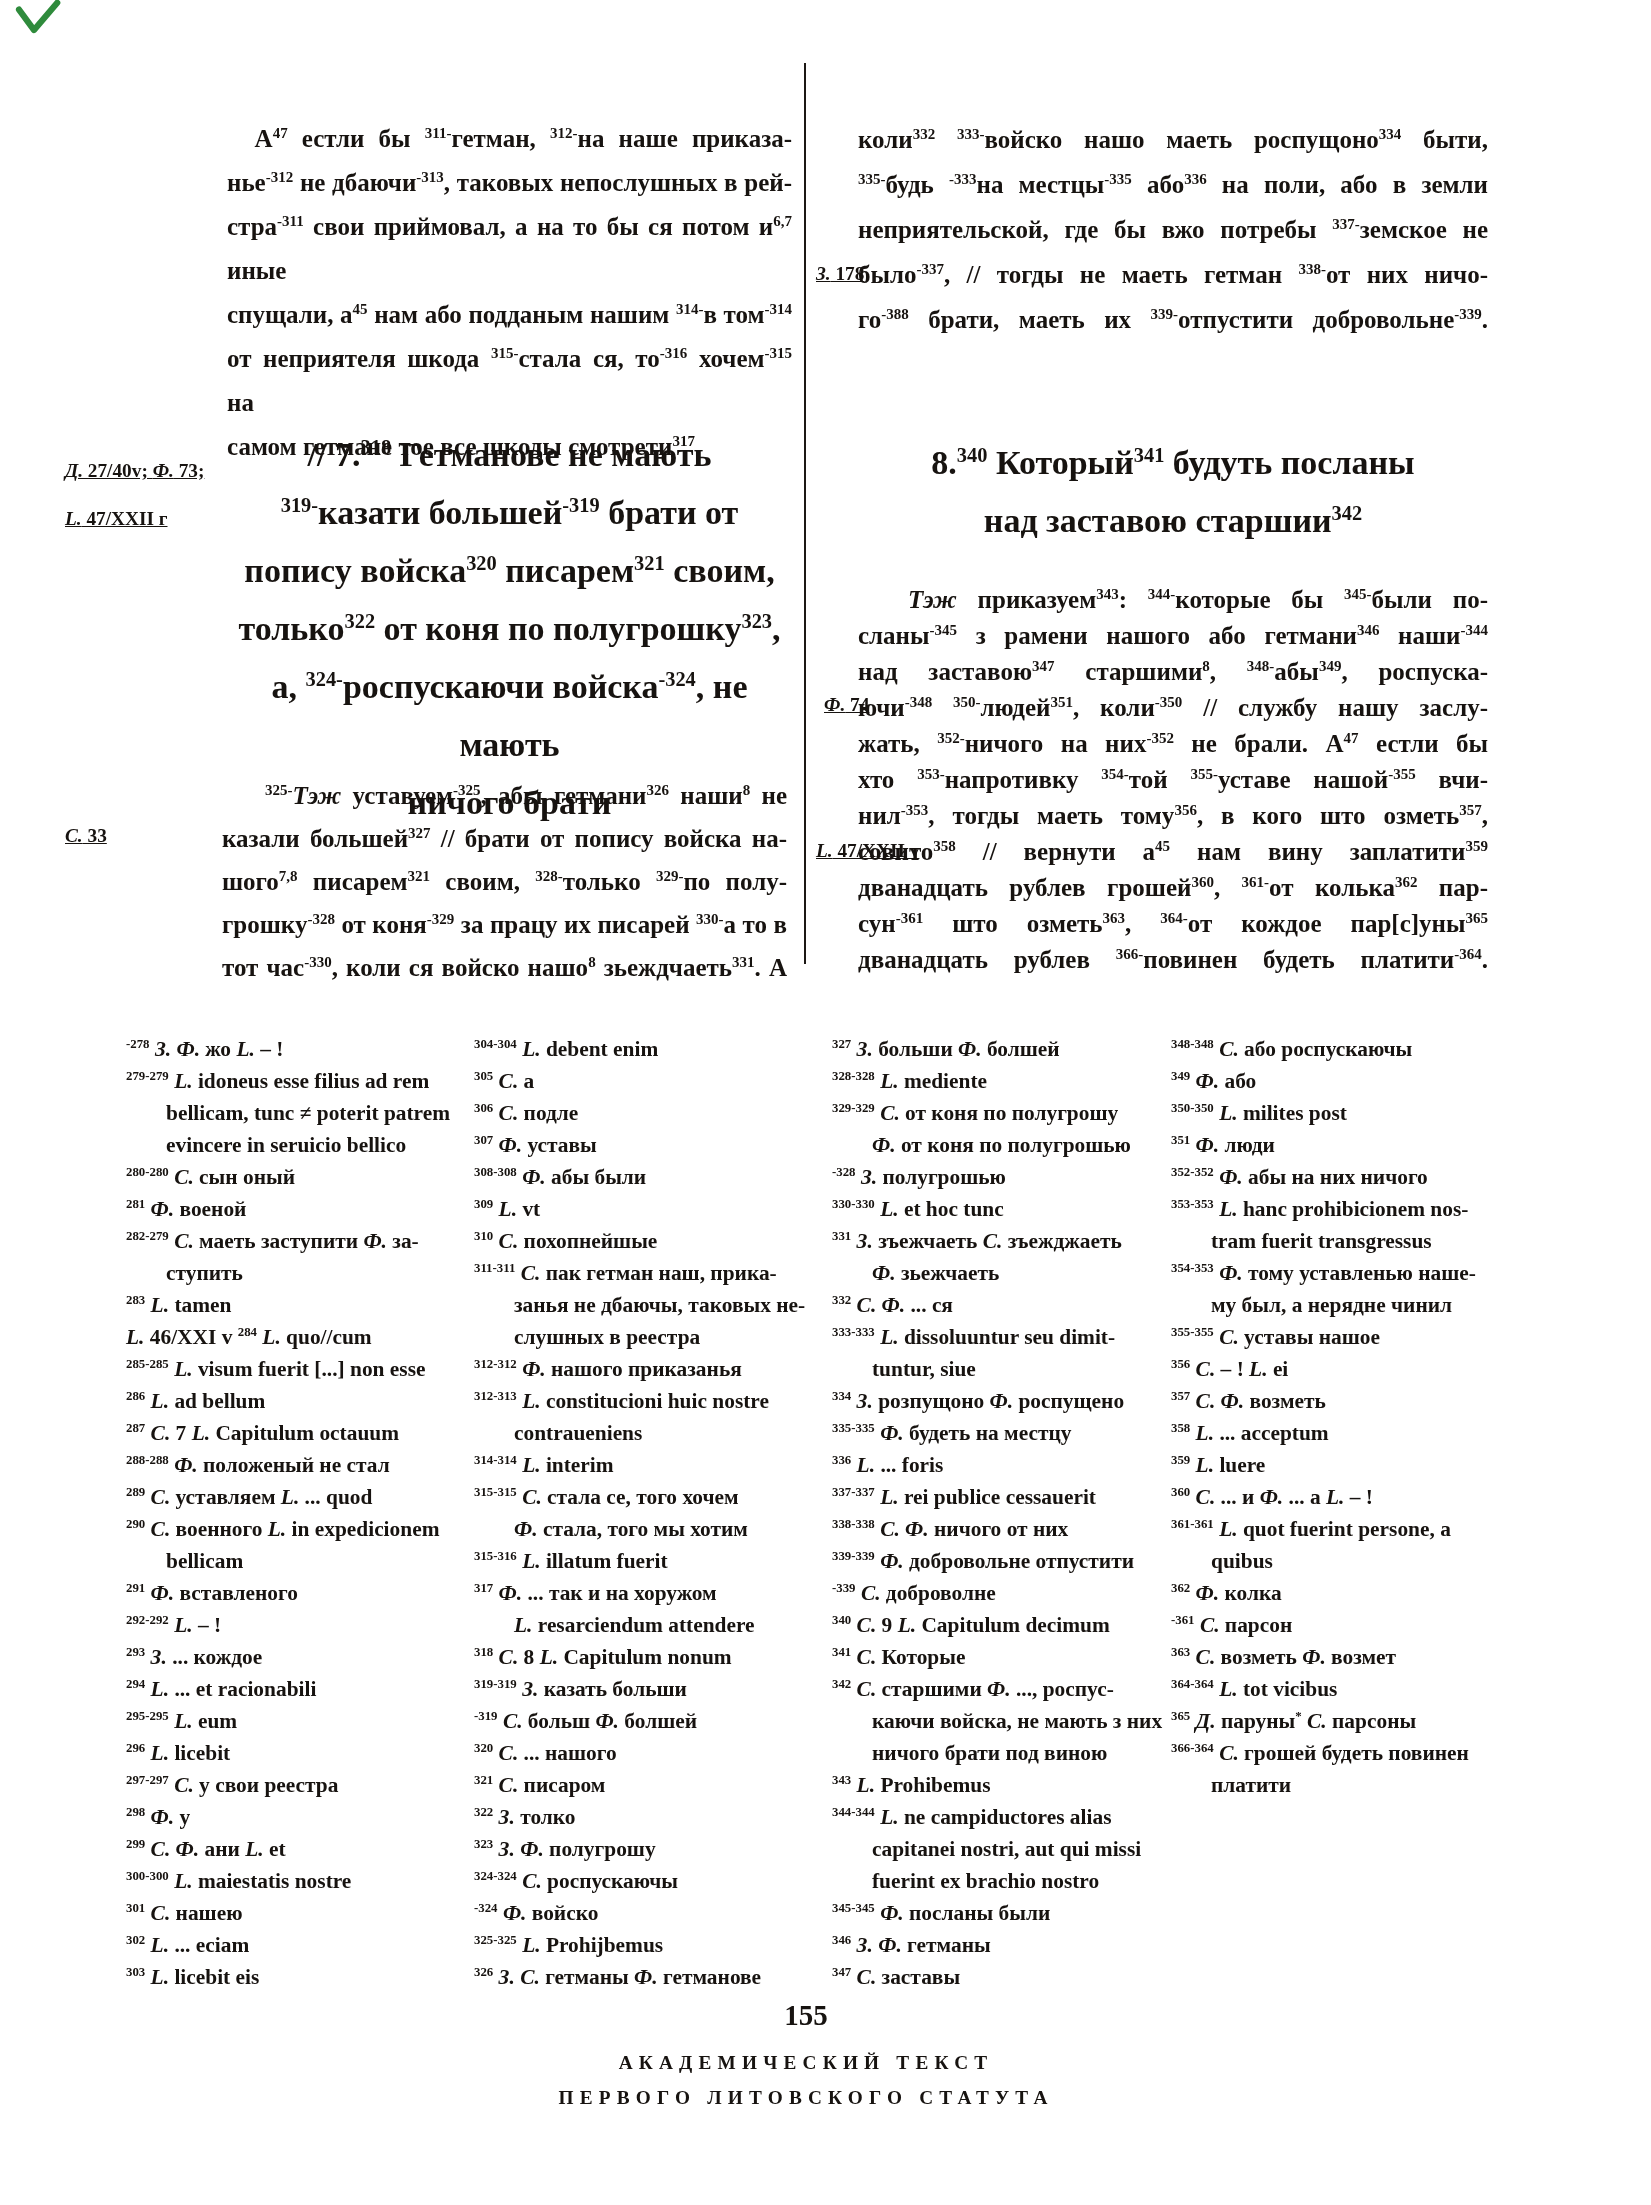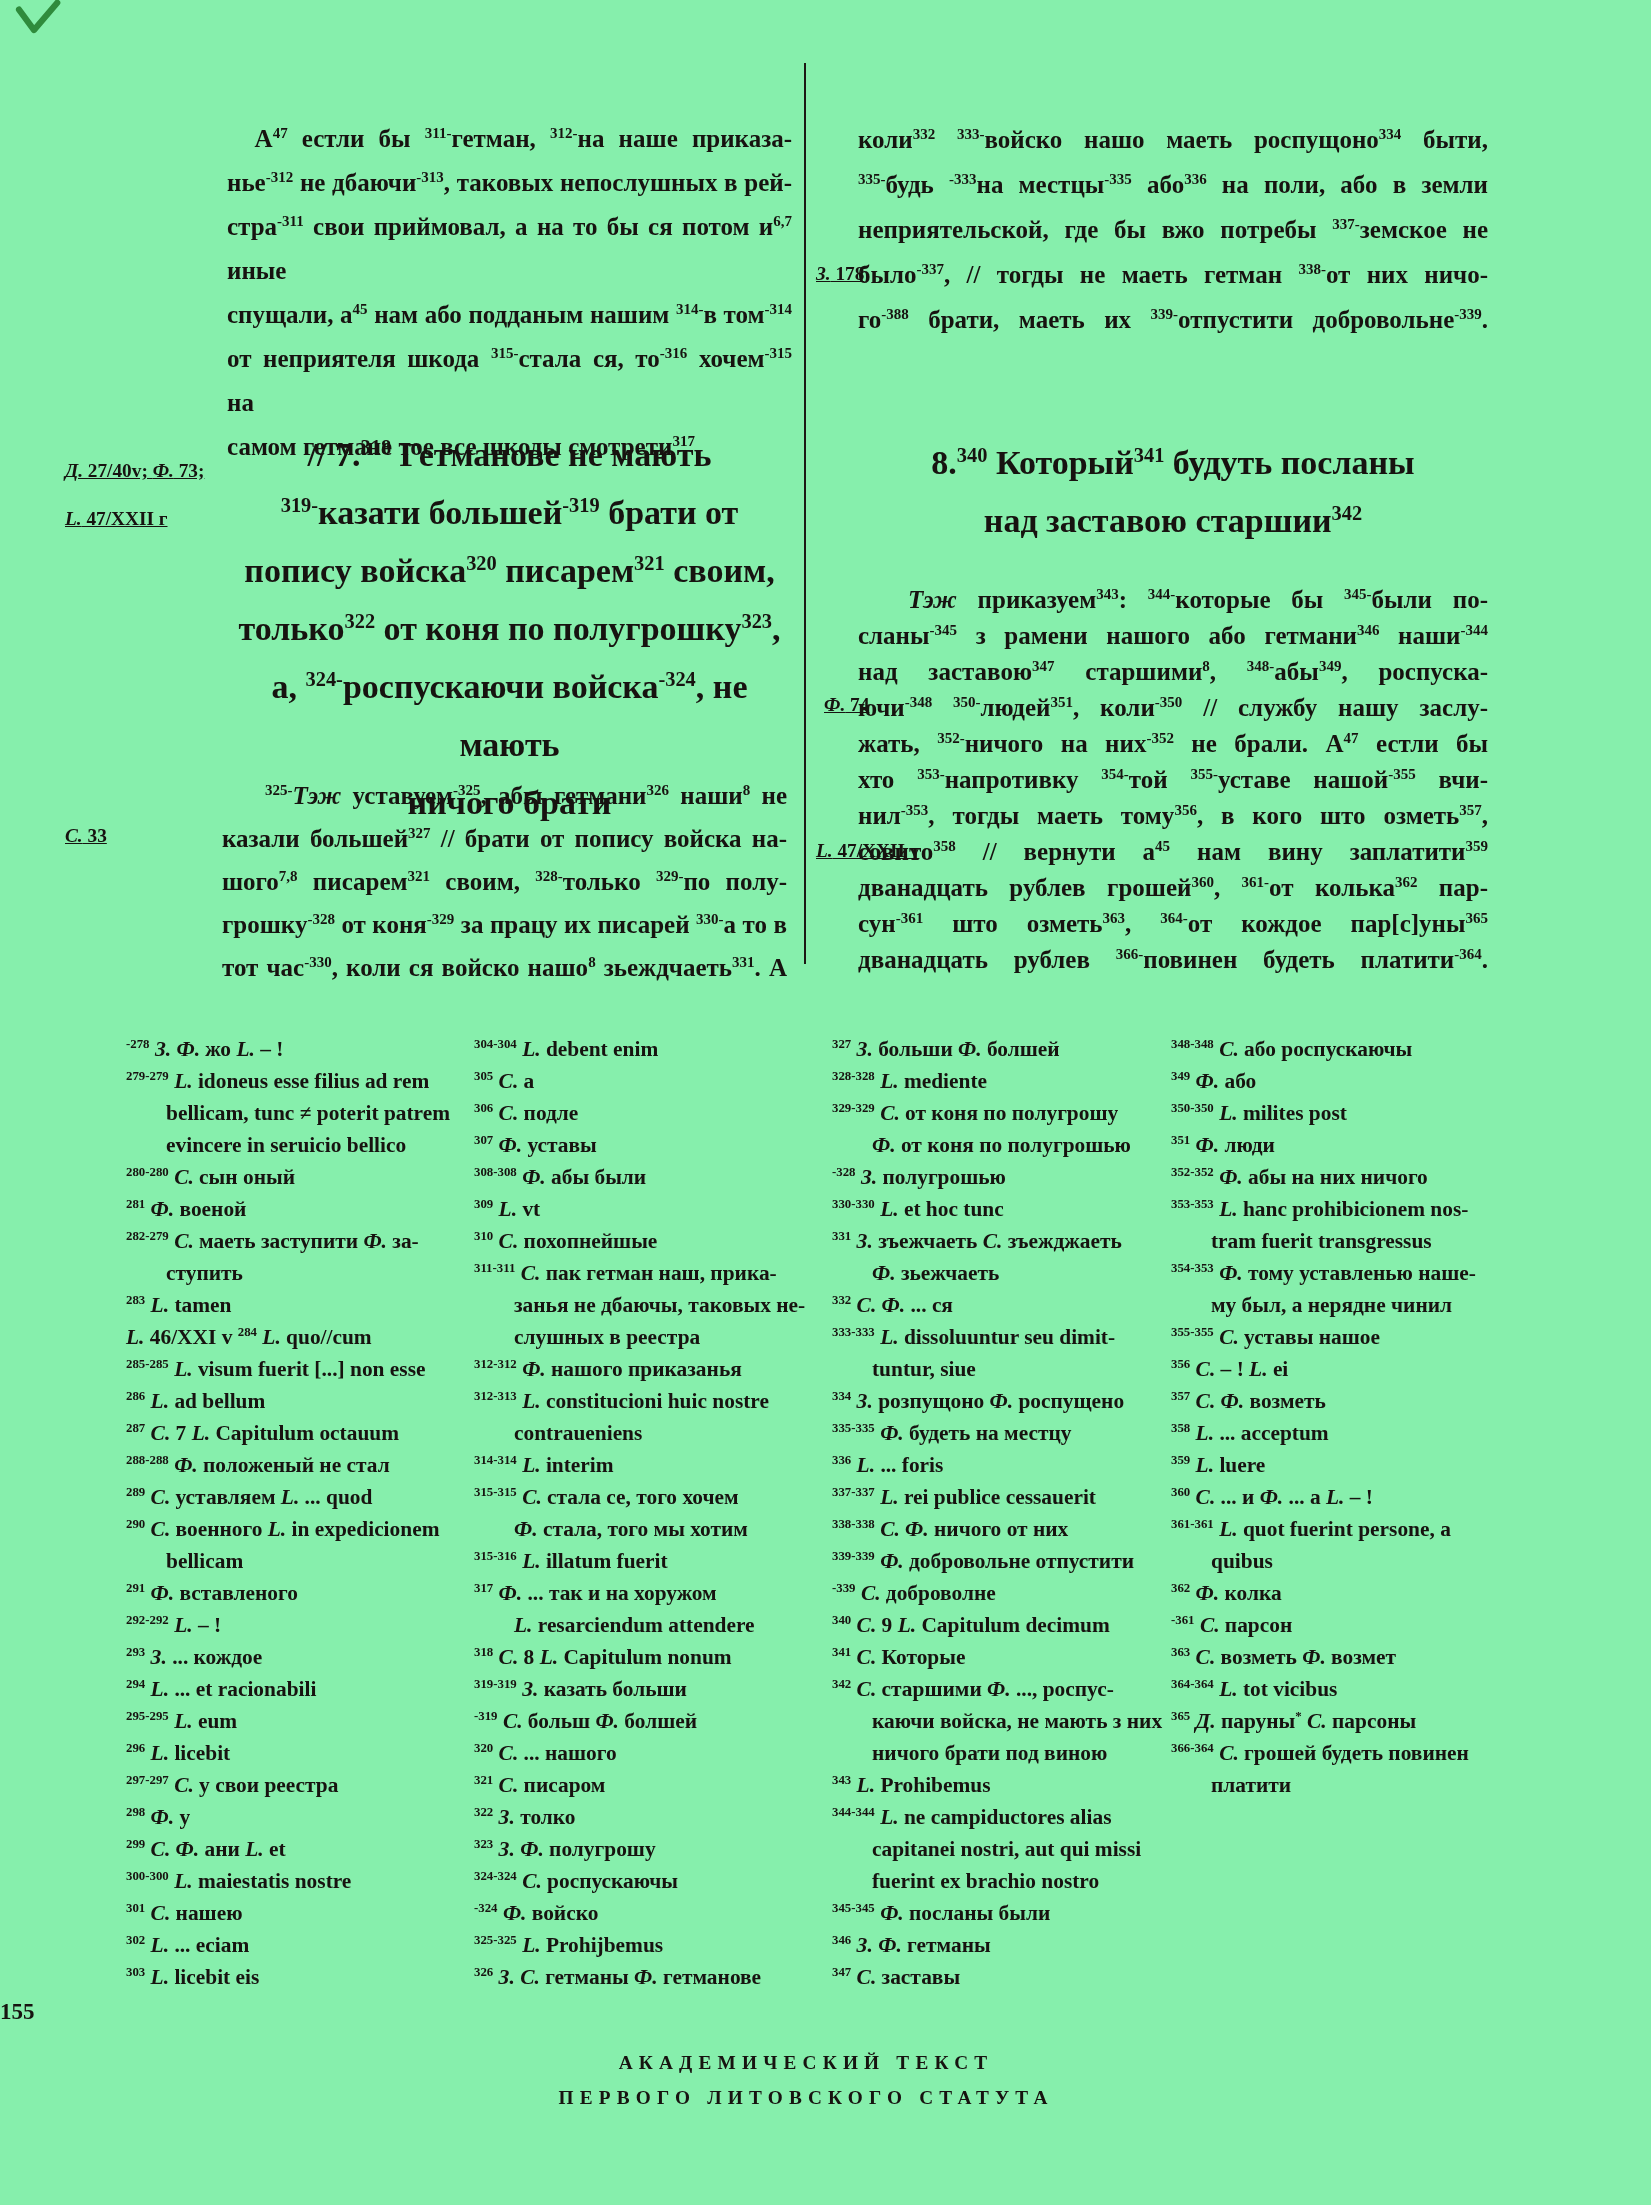--- a/index.html
+++ b/index.html
@@ -1,18 +1,18 @@
 <!DOCTYPE html>
 <html style="font-size:11px"><head>
 <meta charset="utf-8">
 <style>
   html,body { margin:0; padding:0; background:#888; }
   .page {
     position:relative; width:1651px; height:2205px;
-    background:#86efac; color:#171310;
+    background:#ffffff; color:#171310;
     font-family:"Liberation Serif", serif;
     font-weight:700; overflow:hidden;
   }
   sup { font-size:0.60em; vertical-align:super; line-height:0; }
   i { font-style:italic; }
 
   .abs { position:absolute; }
 
   
   .para { font-size:25px; }
@@ -44,21 +44,21 @@
   .fncol { font-size:21.4px; }
   .fn-entry { }
   .fnl { line-height:32px; white-space:nowrap; }
   .fnl.cont { padding-left:40px; }
   .fn1 { left:126px;  top:1033px; width:331px; }
   .fn2 { left:474px;  top:1033px; width:341px; }
   .fn3 { left:832px; top:1033px; width:341px; }
   .fn4 { left:1171px; top:1033px; width:372px; }
 
   
-  .pageno { left:0; top:1999px; width:1612px; text-align:left; font-size:23px; }
+  .pageno { left:0; top:1999px; width:1612px; text-align:center; font-size:29px; }
   .foot1  { left:0; top:2052px; width:1612px; text-align:center; font-size:19.3px; letter-spacing:6.2px; }
   .foot2  { left:0; top:2087px; width:1612px; text-align:center; font-size:19.3px; letter-spacing:6.2px; }
 
   .green-mark { left:12.4px; top:0px; }
 </style>
 </head>
 <body>
 
 <div class="page">
 

